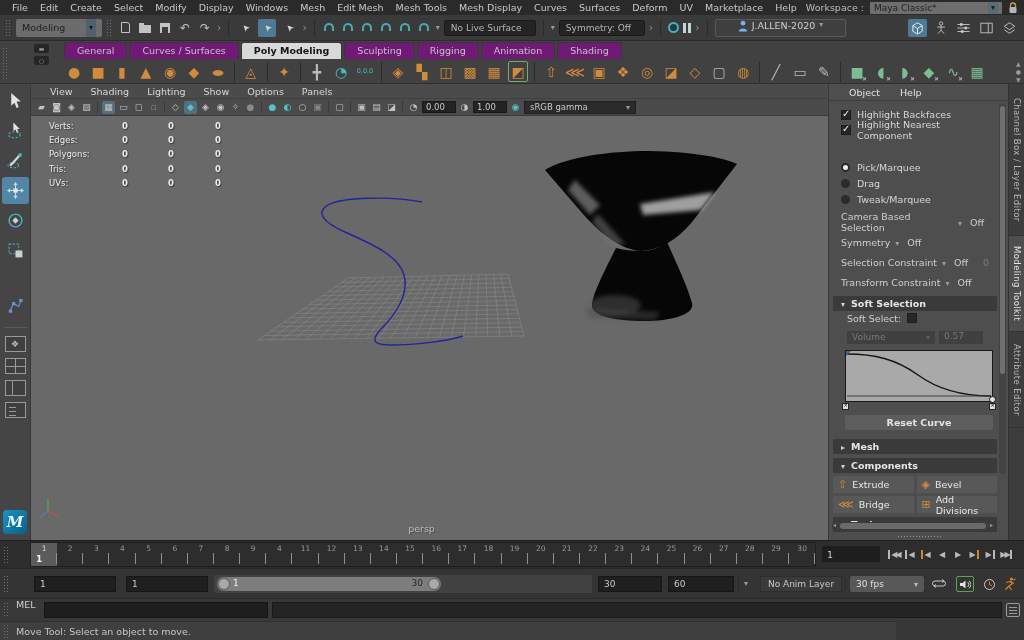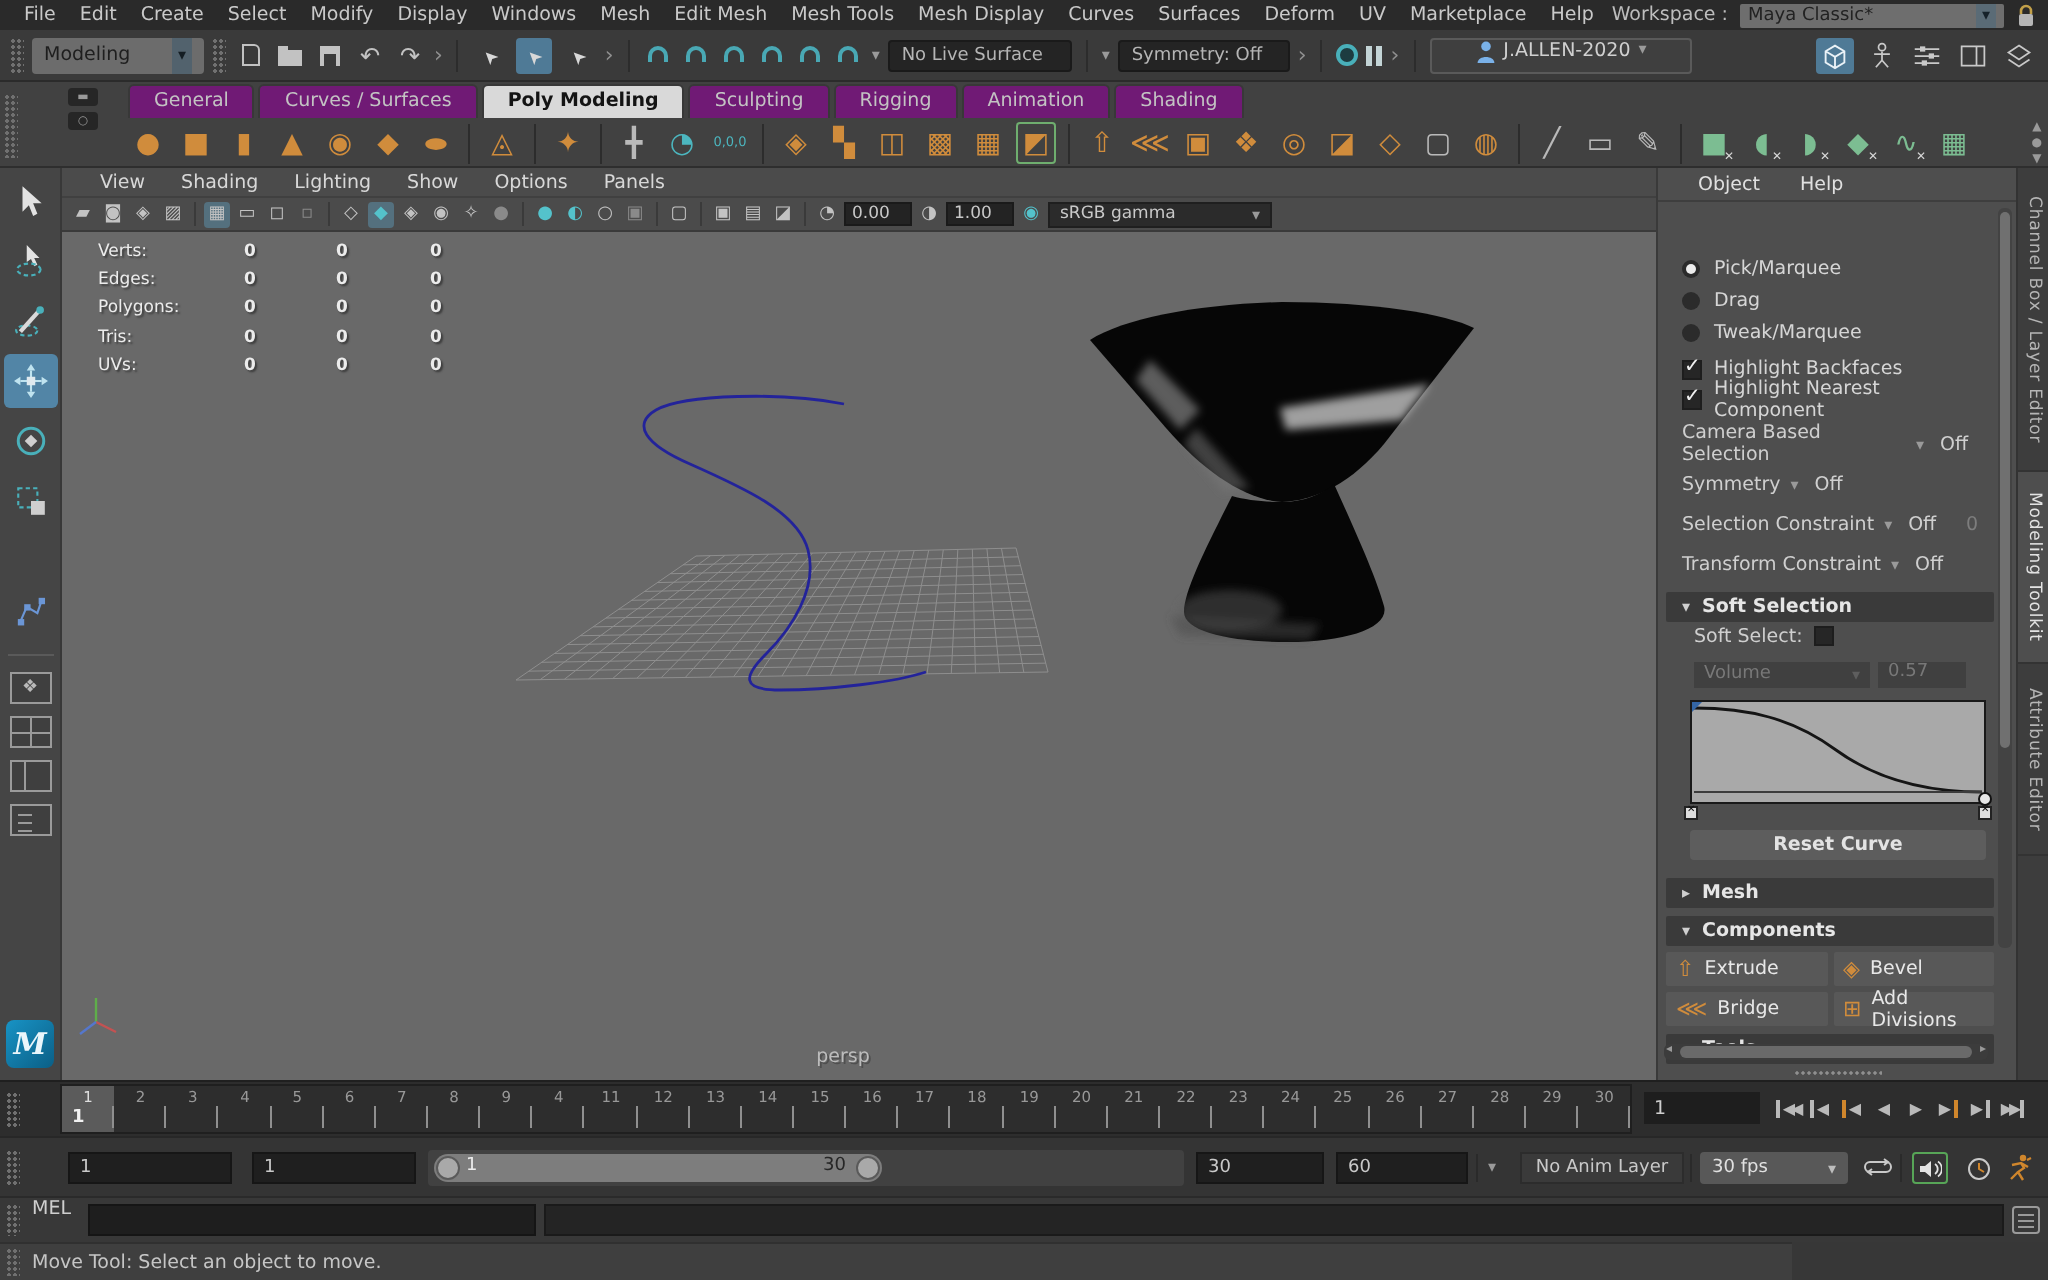--- a/index.html
+++ b/index.html
@@ -726,42 +726,42 @@
 
   <div id="rpanel">
     <div class="rpmenus">
         <span class="rpm">Object</span>
         <span class="rpm">Help</span>
       </div>
     <div class="rpscroll">
         <div class="rpthumb"></div>
       </div>
     <div class="rpbody">
+      <div style="margin-top:3px">
+          <div class="check-row checked">
+            <span class="cb"></span>
+            <span>Highlight Backfaces</span>
+          </div>
+          <div class="check-row checked">
+            <span class="cb"></span>
+            <span>Highlight Nearest Component</span>
+          </div>
+        </div>
       <div style="margin-top:22px">
           <div class="radio-row selected">
             <span class="rdot"></span>
             <span>Pick/Marquee</span>
           </div>
           <div class="radio-row">
             <span class="rdot"></span>
             <span>Drag</span>
           </div>
           <div class="radio-row">
             <span class="rdot"></span>
             <span>Tweak/Marquee</span>
-          </div>
-        </div>
-      <div style="margin-top:3px">
-          <div class="check-row checked">
-            <span class="cb"></span>
-            <span>Highlight Backfaces</span>
-          </div>
-          <div class="check-row checked">
-            <span class="cb"></span>
-            <span>Highlight Nearest Component</span>
           </div>
         </div>
       <div style="margin-top:5px">
           <div class="selrow">
           <span>Camera Based Selection</span>
             <span class="ddc"></span>
             <span class="sv">Off</span>
             <span class="sx"></span>
         </div>
           <div class="selrow">

